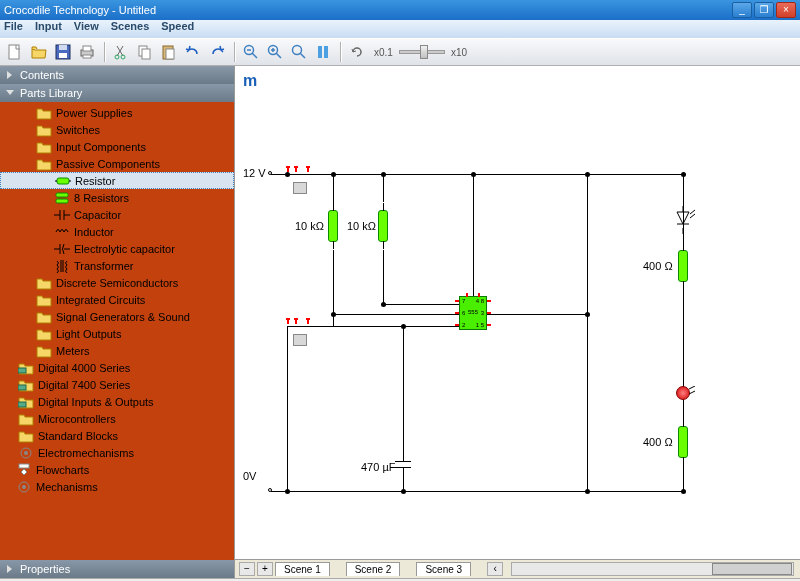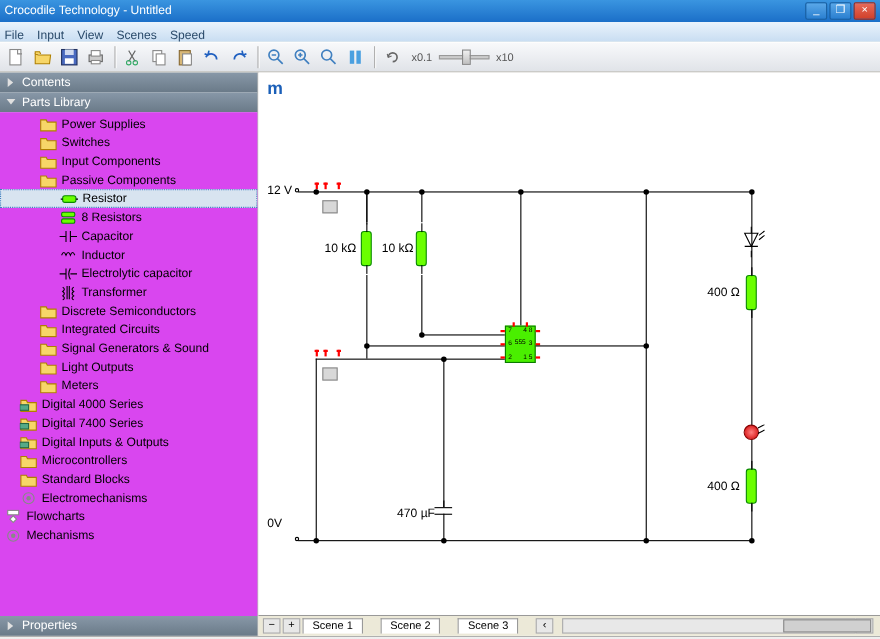--- a/index.html
+++ b/index.html
@@ -1,35 +1,35 @@
 <!DOCTYPE html>
 <html><head>
 <meta charset="utf-8">
 <style>
 * { box-sizing: border-box; margin: 0; padding: 0; font-family: Tahoma, sans-serif; font-size: 11px; }
 html, body { width: 800px; height: 581px; overflow: hidden; background: #ece9d8; }
 .titlebar { height: 20px; background: linear-gradient(to bottom, #3a95e0, #1b6fc8); color: #fff; display: flex; align-items: center; padding: 0 4px; font-size: 12px; }
 .titlebar .title { flex: 1; }
 .titlebar .wbtn { width: 20px; height: 16px; background: linear-gradient(#5ba8e8,#2a7fd0); border: 1px solid #1a5fa0; border-radius: 2px; margin-left: 2px; text-align: center; line-height: 14px; color: #fff; font-size: 10px; cursor: pointer; }
 .titlebar .wbtn.close { background: linear-gradient(#e86b5a,#d0402a); border-color: #a02a1a; }
-.menubar { height: 18px; background: linear-gradient(#eaf3fc,#c8ddf2); display: flex; align-items: flex-end; padding: 0 4px; color: #2a4a6a; font-size: 11px; }
+.menubar { height: 18px; background: linear-gradient(#eaf3fc,#c8ddf2); display: flex; align-items: flex-start; padding: 0 4px; color: #2a4a6a; font-size: 11px; font-weight: bold; }
 .menubar span { margin-right: 12px; cursor: pointer; }
 .toolbar { height: 28px; background: linear-gradient(#f8f9fb,#e0e3e8); border-top: 1px solid #fff; border-bottom: 1px solid #b0b0b0; display: flex; align-items: center; padding: 0 4px; }
 .tbtn { width: 22px; height: 22px; border: 1px solid transparent; border-radius: 2px; display: flex; align-items: center; justify-content: center; margin-right: 2px; cursor: pointer; }
 .tbtn svg { width: 16px; height: 16px; }
 .tsep { width: 2px; height: 20px; border-left: 1px solid #b0b0b0; border-right: 1px solid #fff; margin: 0 4px; }
 .zoom-label { font-size: 10px; color: #555; margin: 0 4px; text-align: right; }
 .slider-track { width: 46px; height: 4px; background: #ccc; border: 1px solid #999; position: relative; margin: 0 2px; }
 .slider-thumb { position: absolute; width: 8px; height: 14px; background: linear-gradient(#f0f0f0,#c0c0c0); border: 1px solid #888; top: -6px; left: 20px; cursor: pointer; }
 .body-area { display: flex; height: 512px; }
 .sidebar { width: 235px; background: #f4f4f2; display: flex; flex-direction: column; border-right: 1px solid #999; }
 .panel-hdr { height: 18px; background: linear-gradient(#8898a8,#6a7a88); color: #fff; font-size: 11px; display: flex; align-items: center; padding: 0 4px; cursor: pointer; }
 .panel-hdr .arrow { width: 12px; height: 12px; margin-right: 4px; }
-.tree { flex: 1; overflow: auto; background: #d946ef; padding: 2px 0; }
-.tree-item { display: flex; align-items: center; height: 17px; padding-left: 4px; cursor: pointer; white-space: nowrap; }
+.tree { flex: 1; overflow: auto; background: #c2410c; padding: 2px 0; }
+.tree-item { display: flex; align-items: center; height: 17px; padding-left: 16px; cursor: pointer; white-space: nowrap; }
 .tree-item.d1 { padding-left: 18px; }
 .tree-item.d2 { padding-left: 36px; }
 .tree-item.d3 { padding-left: 54px; }
 .tree-item.sel { background: #d8e4f0; border: 1px dotted #4080c0; }
 .tree-icon { width: 16px; height: 14px; margin-right: 4px; flex-shrink: 0; }
 .canvas-area { flex: 1; display: flex; flex-direction: column; background: #fff; }
 .canvas { flex: 1; position: relative; background: #fff; overflow: hidden; }
 .canvas-logo { position: absolute; top: 6px; left: 8px; color: #1a5fb8; font-weight: bold; font-size: 16px; font-family: Arial; }
 .scene-tabs { height: 19px; border-top: 1px solid #999; background: #ece9d8; display: flex; align-items: center; padding: 0 4px; }
 .scene-ctrl { width: 16px; height: 14px; border: 1px solid #aaa; background: #e8e8e8; text-align: center; line-height: 12px; margin-right: 2px; font-size: 10px; cursor: pointer; }

